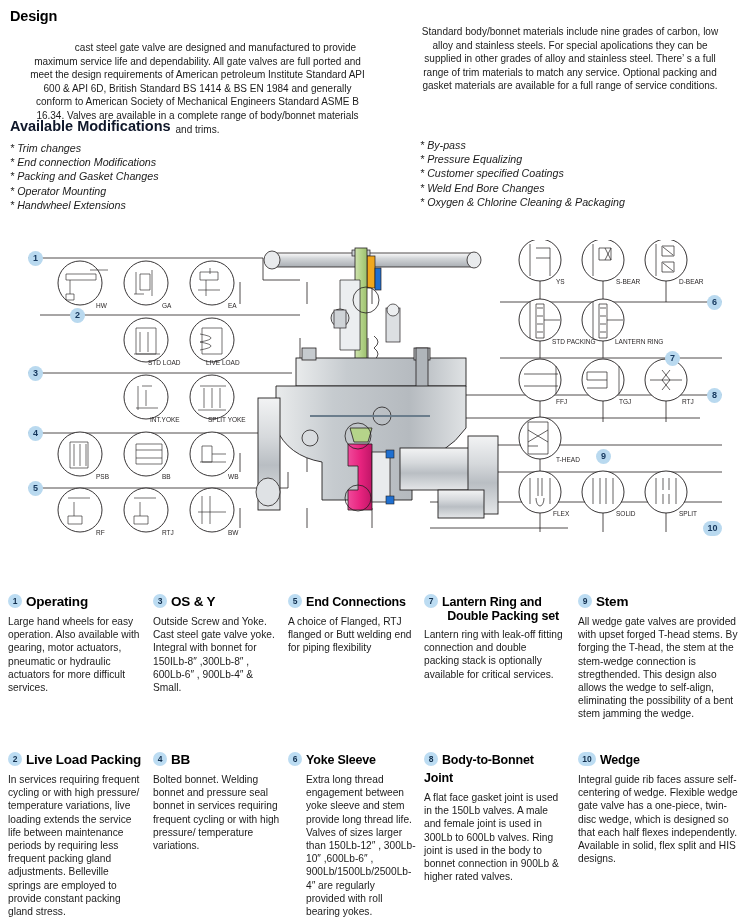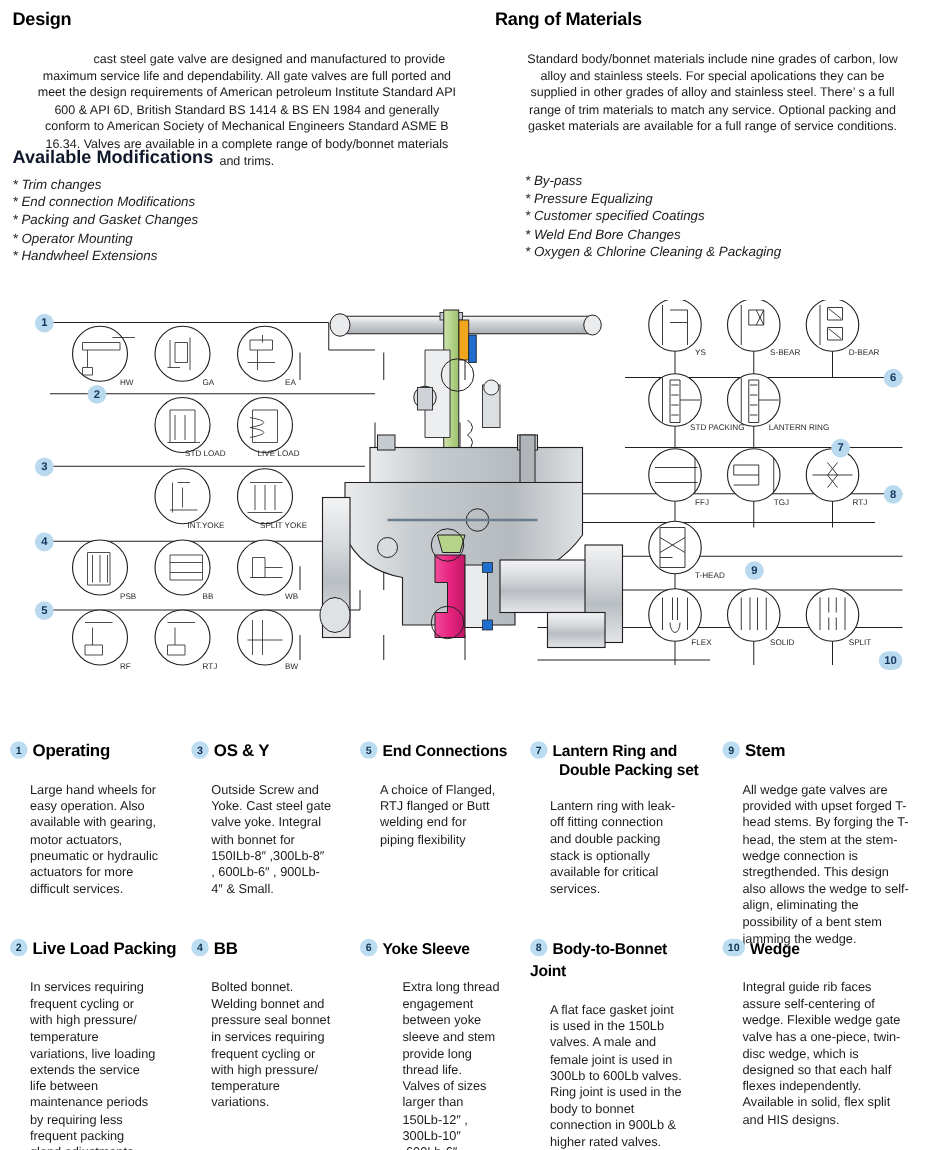--- a/index.html
+++ b/index.html
@@ -53,37 +53,36 @@
     display:inline-block;width:14px;height:14px;border-radius:50%;
     background:#bcdcf2;color:#12304f;font-size:8.5px;font-weight:bold;
     line-height:14px;text-align:center;vertical-align:2px;margin-right:4px;
   }
   .lbadge.wide{width:18px;border-radius:8px;}
   .ltitle{
     font-size:13.5px;font-weight:bold;color:#000;letter-spacing:-0.2px;
   }
   .ltitle.sm{font-size:12.5px;text-align:center;}
   .ldesc{
-    font-size:10.2px;line-height:13.2px;color:#1b1b1b;margin:16px;
+    font-size:10.2px;line-height:13.2px;color:#1b1b1b;margin:0;
   }
   .indent-desc{padding-left:18px;}
   .ltitle-2line{display:block;padding-left:18px;margin-top:-1px;}
 </style>
 </head>
 <body>
 
 <div class="page">
 
   <div class="top">
     <div class="col-l">
       <h2 class="sec">Design</h2>
       <p class="body"><span class="indent"></span><span>cast steel gate valve are designed and manufactured to provide maximum service life and dependability. All gate valves are full ported and meet the design requirements of American petroleum Institute Standard API 600 &amp; API 6D, British Standard BS 1414 &amp; BS EN 1984 and generally conform to American Society of Mechanical Engineers Standard ASME B 16.34. Valves are available in a complete range of body/bonnet materials and trims.</span></p>
     </div>
     <div class="col-r">
-      <h2 class="sec">Rang of Materials</h2>
       <p class="body">Standard body/bonnet materials include nine grades of carbon, low alloy and stainless steels. For special apolications they can be supplied in other grades of alloy and stainless steel. There’ s a full range of trim materials to match any service. Optional packing and gasket materials are available for a full range of service conditions.</p>
     </div>
   </div>
 
   <div class="mods-l">
     <h2 class="mods">Available Modifications</h2>
     <ul class="modlist">
       <li>* Trim changes</li>
       <li>* End connection Modifications</li>
       <li>* Packing and Gasket Changes</li>

